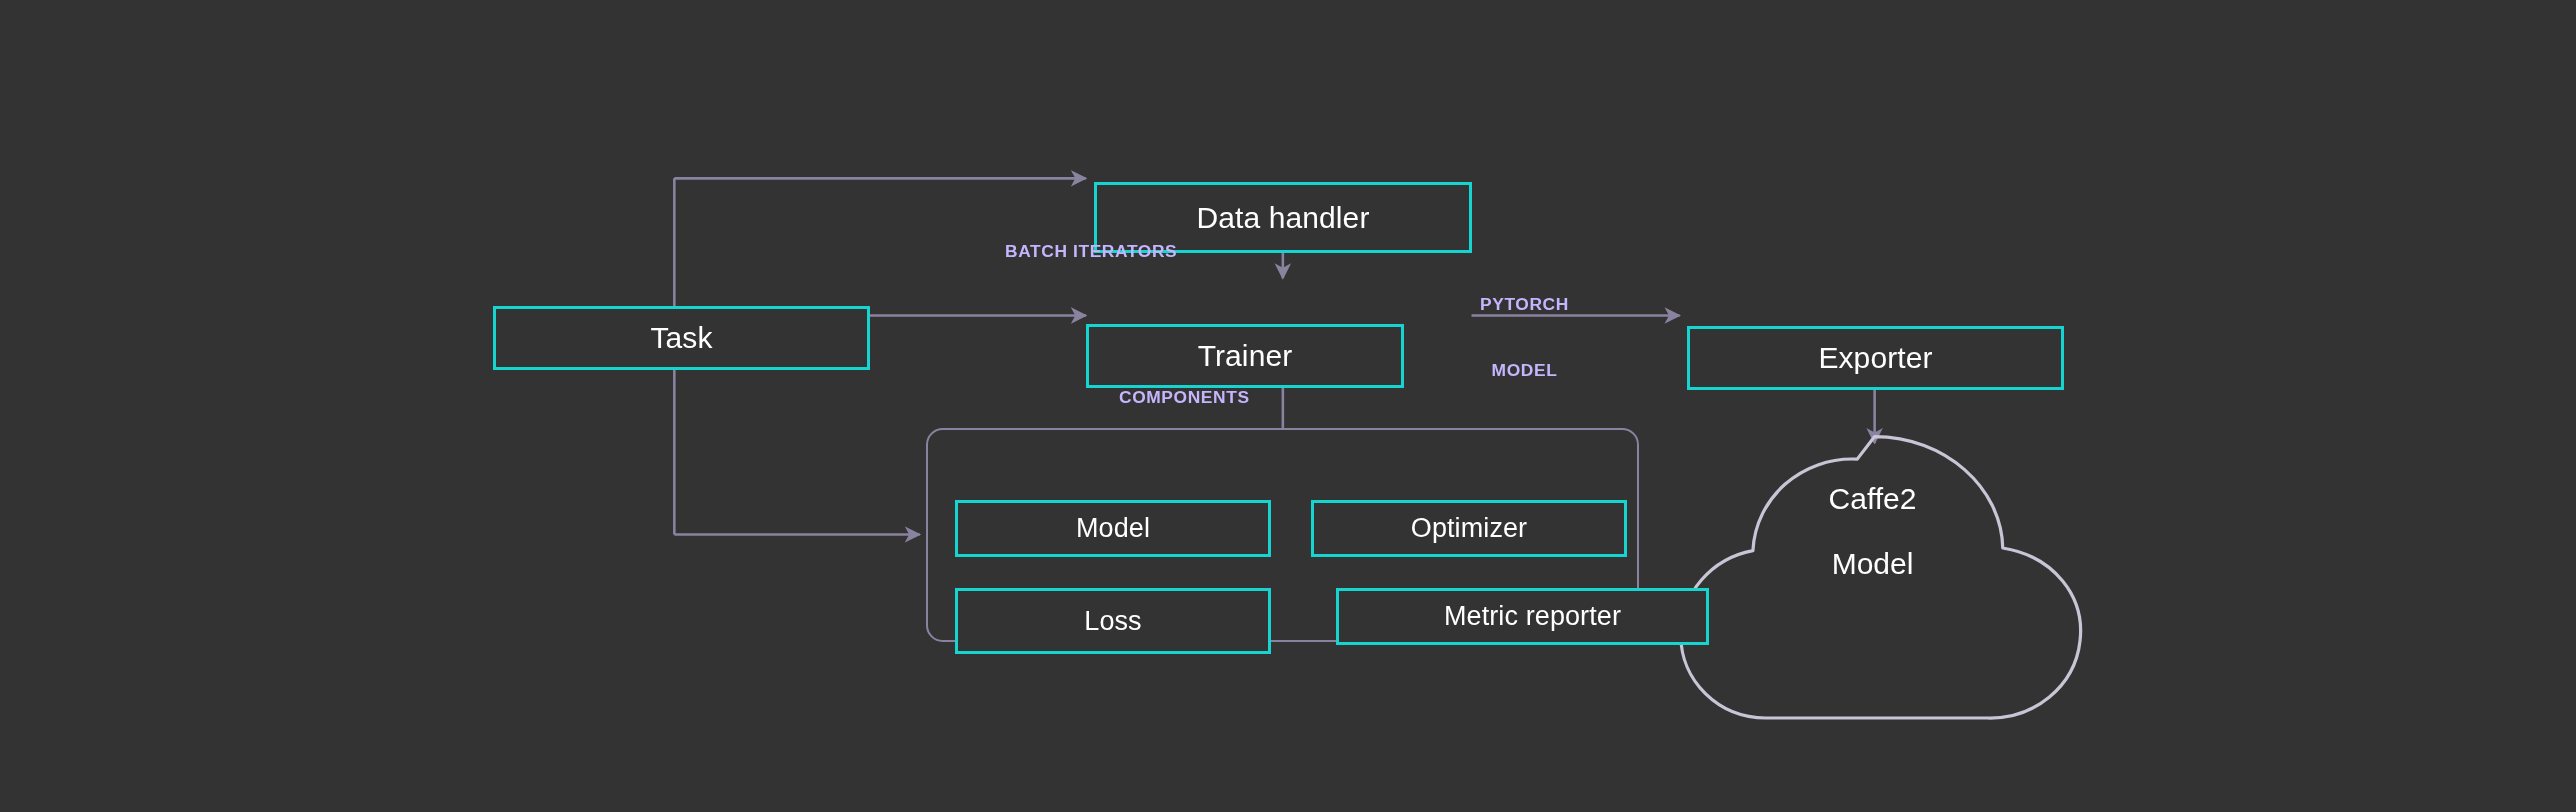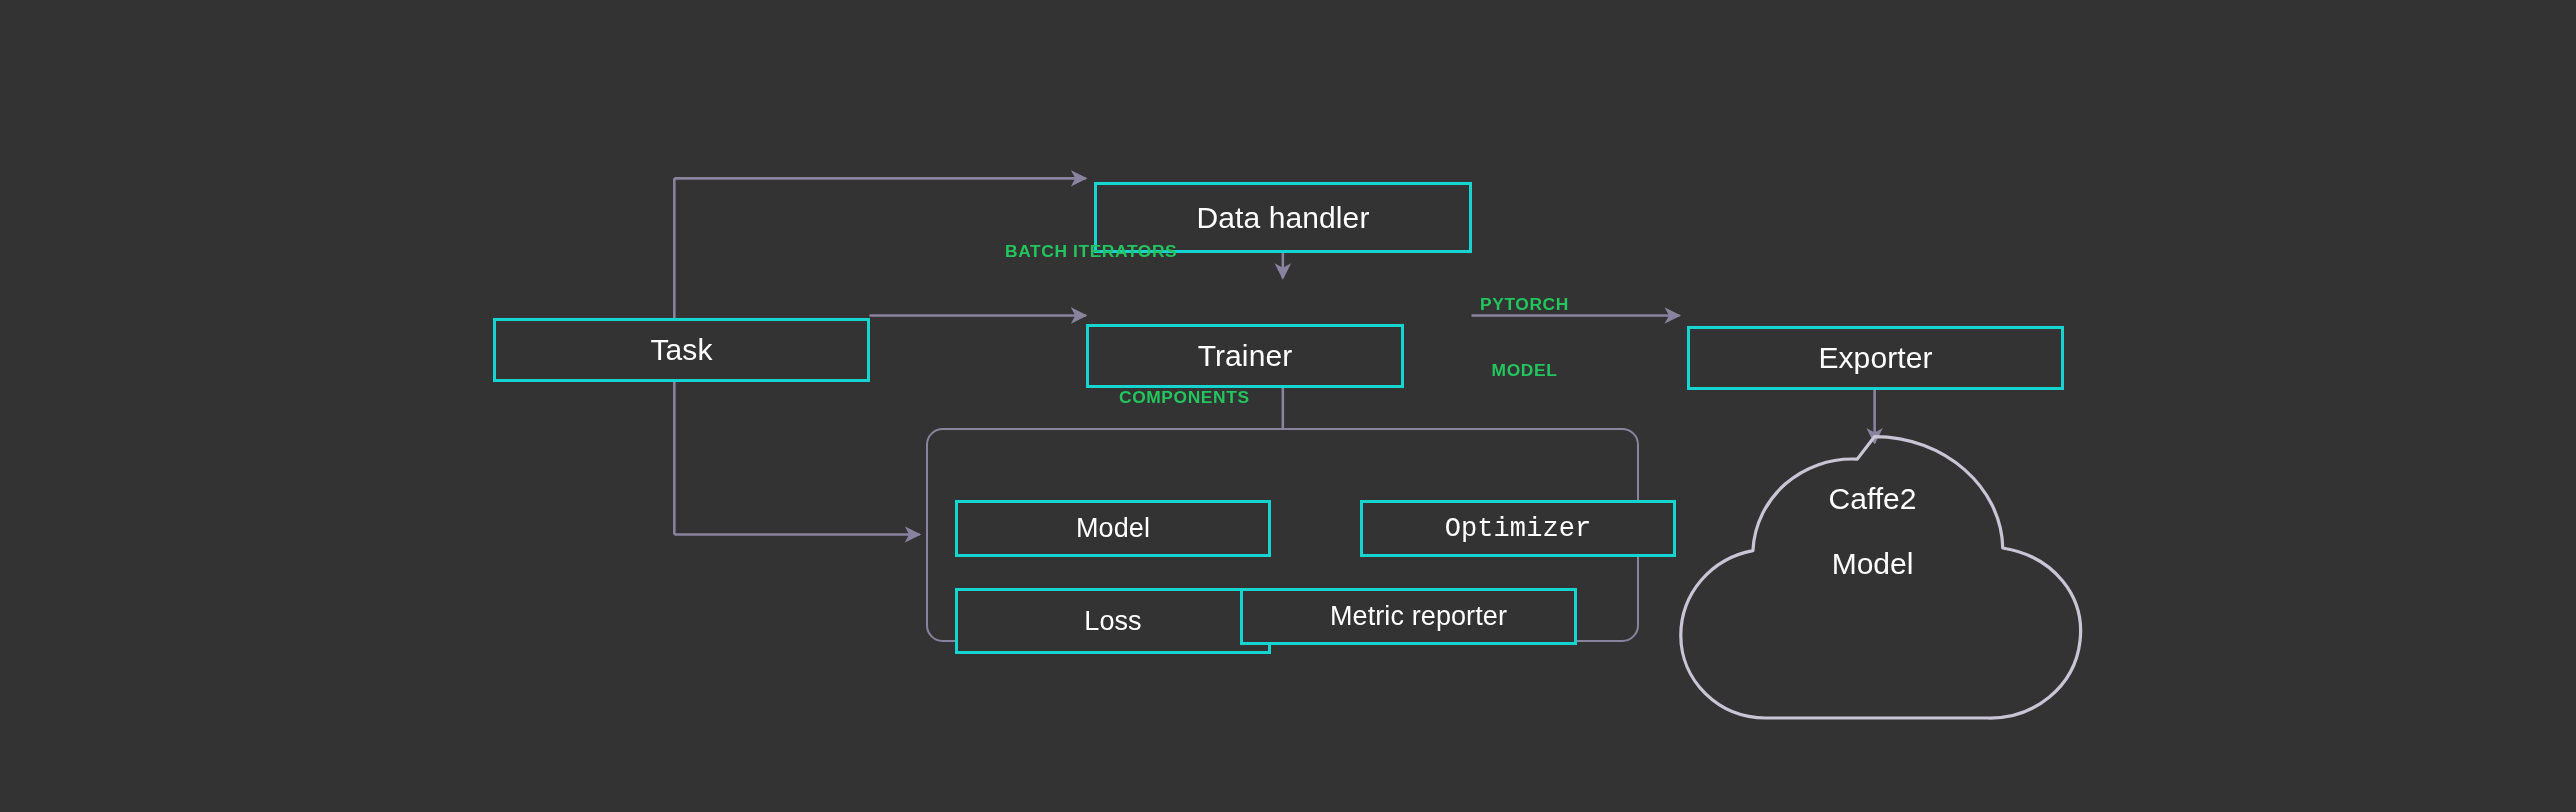--- a/index.html
+++ b/index.html
@@ -32,42 +32,42 @@
     justify-content: center;
     color: #FFFFFF;
     font-weight: 400;
     letter-spacing: 0.1px;
     z-index: 3;
     margin-top: 41px;
   }
   .node.big   { font-size: 30px; }
   .node.small { font-size: 27px; }
 
-  #node-task         { left: 493px;  top: 277px; width: 377px; height: 64px; }
+  #node-task         { left: 493px;  top: 265px; width: 377px; height: 64px; }
   #node-data-handler { left: 1094px; top: 141px; width: 378px; height: 71px; }
   #node-trainer      { left: 1086px; top: 283px; width: 318px; height: 64px; }
   #node-exporter     { left: 1687px; top: 285px; width: 377px; height: 64px; }
 
   #components-group {
     position: absolute;
     left: 926px; top: 428px;
     width: 713px; height: 214px;
     box-sizing: border-box;
     border: 2.6px solid #8A83A0;
     border-radius: 16.7px;
     background: transparent;
     z-index: 2;
   }
   #node-model       { left: 955px; top: 459px; width: 316px; height: 57px; }
-  #node-optimizer   { left: 1360px; top: 459px; width: 316px; height: 57px; font-family: Liberation Mono, monospace; }
+  #node-optimizer   { left: 1311px; top: 459px; width: 316px; height: 57px; }
   #node-loss        { left: 955px; top: 547px; width: 316px; height: 66px; }
 
   .edge-label {
     position: absolute;
-    color: #22c55e;
+    color: #c4b5fd;
     font-size: 17.4px;
     font-weight: bold;
     letter-spacing: 0.6px;
     white-space: pre;
     line-height: 1.28;
     z-index: 4;
   }
   #label-batch-iterators { left: 1005px; top: 240px; }
   #label-components      { left: 1119px; top: 386px; }
   #label-pytorch-model   { left: 1444px; top: 248px; text-align: center; width: 161px; }
@@ -154,21 +154,21 @@
 
   <div class="node small" id="node-model">
     <span>Model</span>
   </div>
   <div class="node small" id="node-optimizer">
     <span>Optimizer</span>
   </div>
   <div class="node small" id="node-loss">
     <span>Loss</span>
   </div>
-  <div class="node small" id="node-metric-reporter" style="left:1240px; top:547px; width:337px; height:57px;padding-left:20px;">
+  <div class="node small" id="node-metric-reporter" style="left:1336px; top:547px; width:373px; height:57px;padding-left:20px;">
     <span>Metric reporter</span>
   </div>
 
   <div class="edge-label" id="label-batch-iterators">BATCH ITERATORS</div>
 
   <div class="edge-label" id="label-components">COMPONENTS</div>
 
   <div class="edge-label" id="label-pytorch-model">
     <div>PYTORCH</div>
     <div>MODEL</div>

